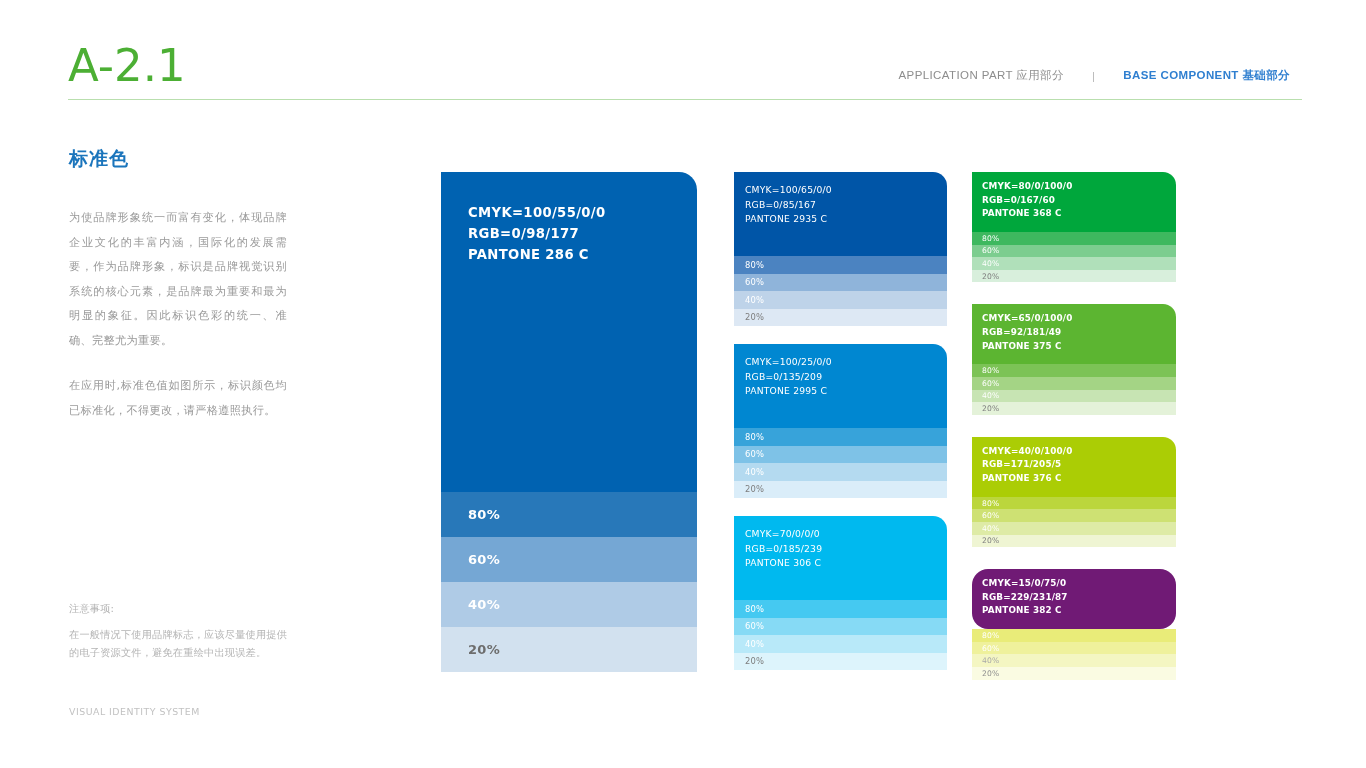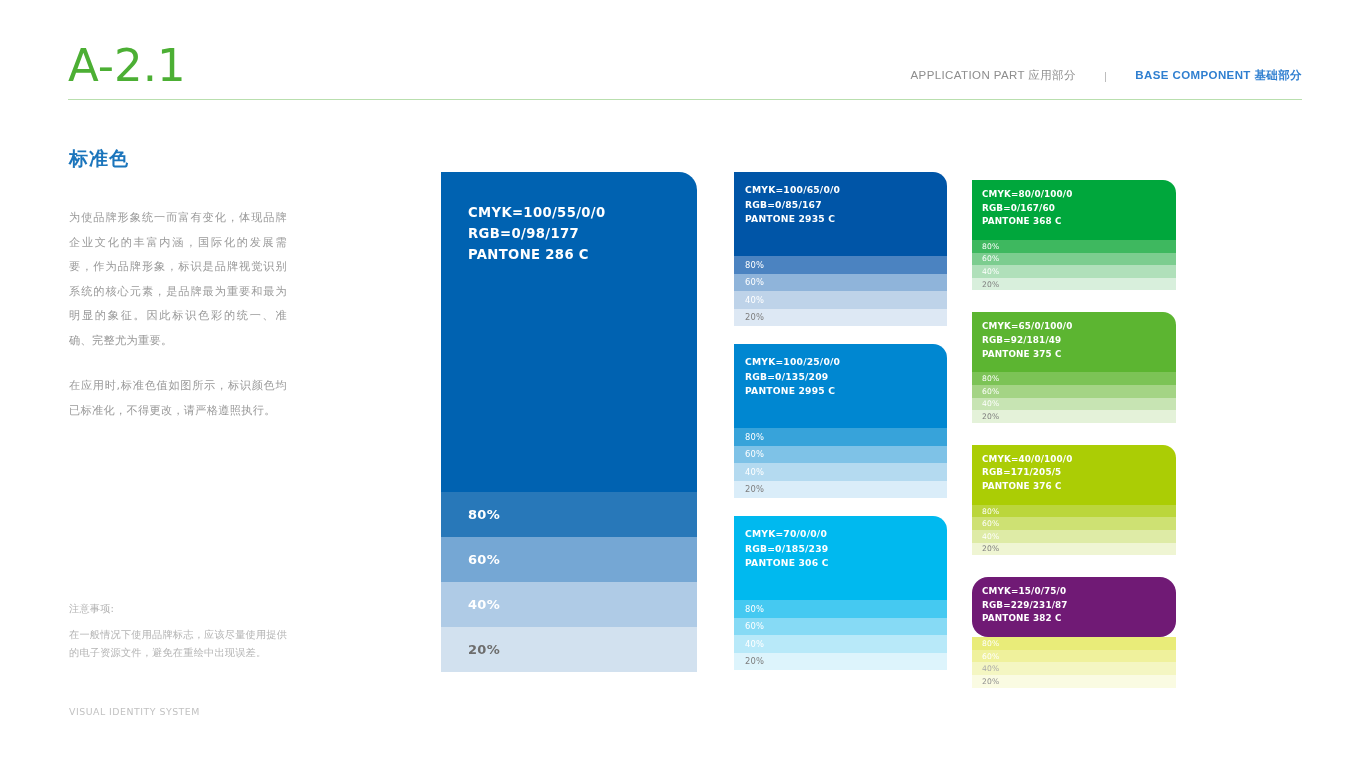--- a/index.html
+++ b/index.html
@@ -33,21 +33,21 @@
     top: 0;
     font-size: 45px;
     font-weight: 400;
     color: #4caf34;
     letter-spacing: 0px;
     line-height: 56px;
     font-family: "DejaVu Sans", sans-serif;
   }
   #header-right {
     position: absolute;
-    right: 0;
+    right: 12px;
     top: 30px;
     display: flex;
     align-items: center;
     gap: 0px;
     font-size: 11.5px;
     letter-spacing: 0.4px;
     white-space: nowrap;
   }
   .hdr-left-label {
     color: #8d8d8d;
@@ -175,38 +175,38 @@
   }
   .mid-main {
     height: 84px;
     padding: 11px 0 0 11px;
   }
   .mid-main .spec-line {
     font-size: 9.2px;
     line-height: 14.6px;
     color: #ffffff;
     letter-spacing: 0.2px;
-    font-weight: 700;
+    font-weight: 400;
     font-family: "DejaVu Sans", sans-serif;
   }
   .mid-tint {
     height: 17.5px;
     display: flex;
     align-items: center;
     padding-left: 11px;
     font-size: 8.4px;
     letter-spacing: 0.2px;
     font-family: "DejaVu Sans", sans-serif;
   }
 
   
   #col-right {
     position: absolute;
     left: 531px;
-    top: 8px;
+    top: 0;
     width: 204px;
   }
   .small-card {
     width: 204px;
     border-top-right-radius: 13px;
     overflow: hidden;
     margin-bottom: 22px;
   }
   .small-main {
     height: 60px;

